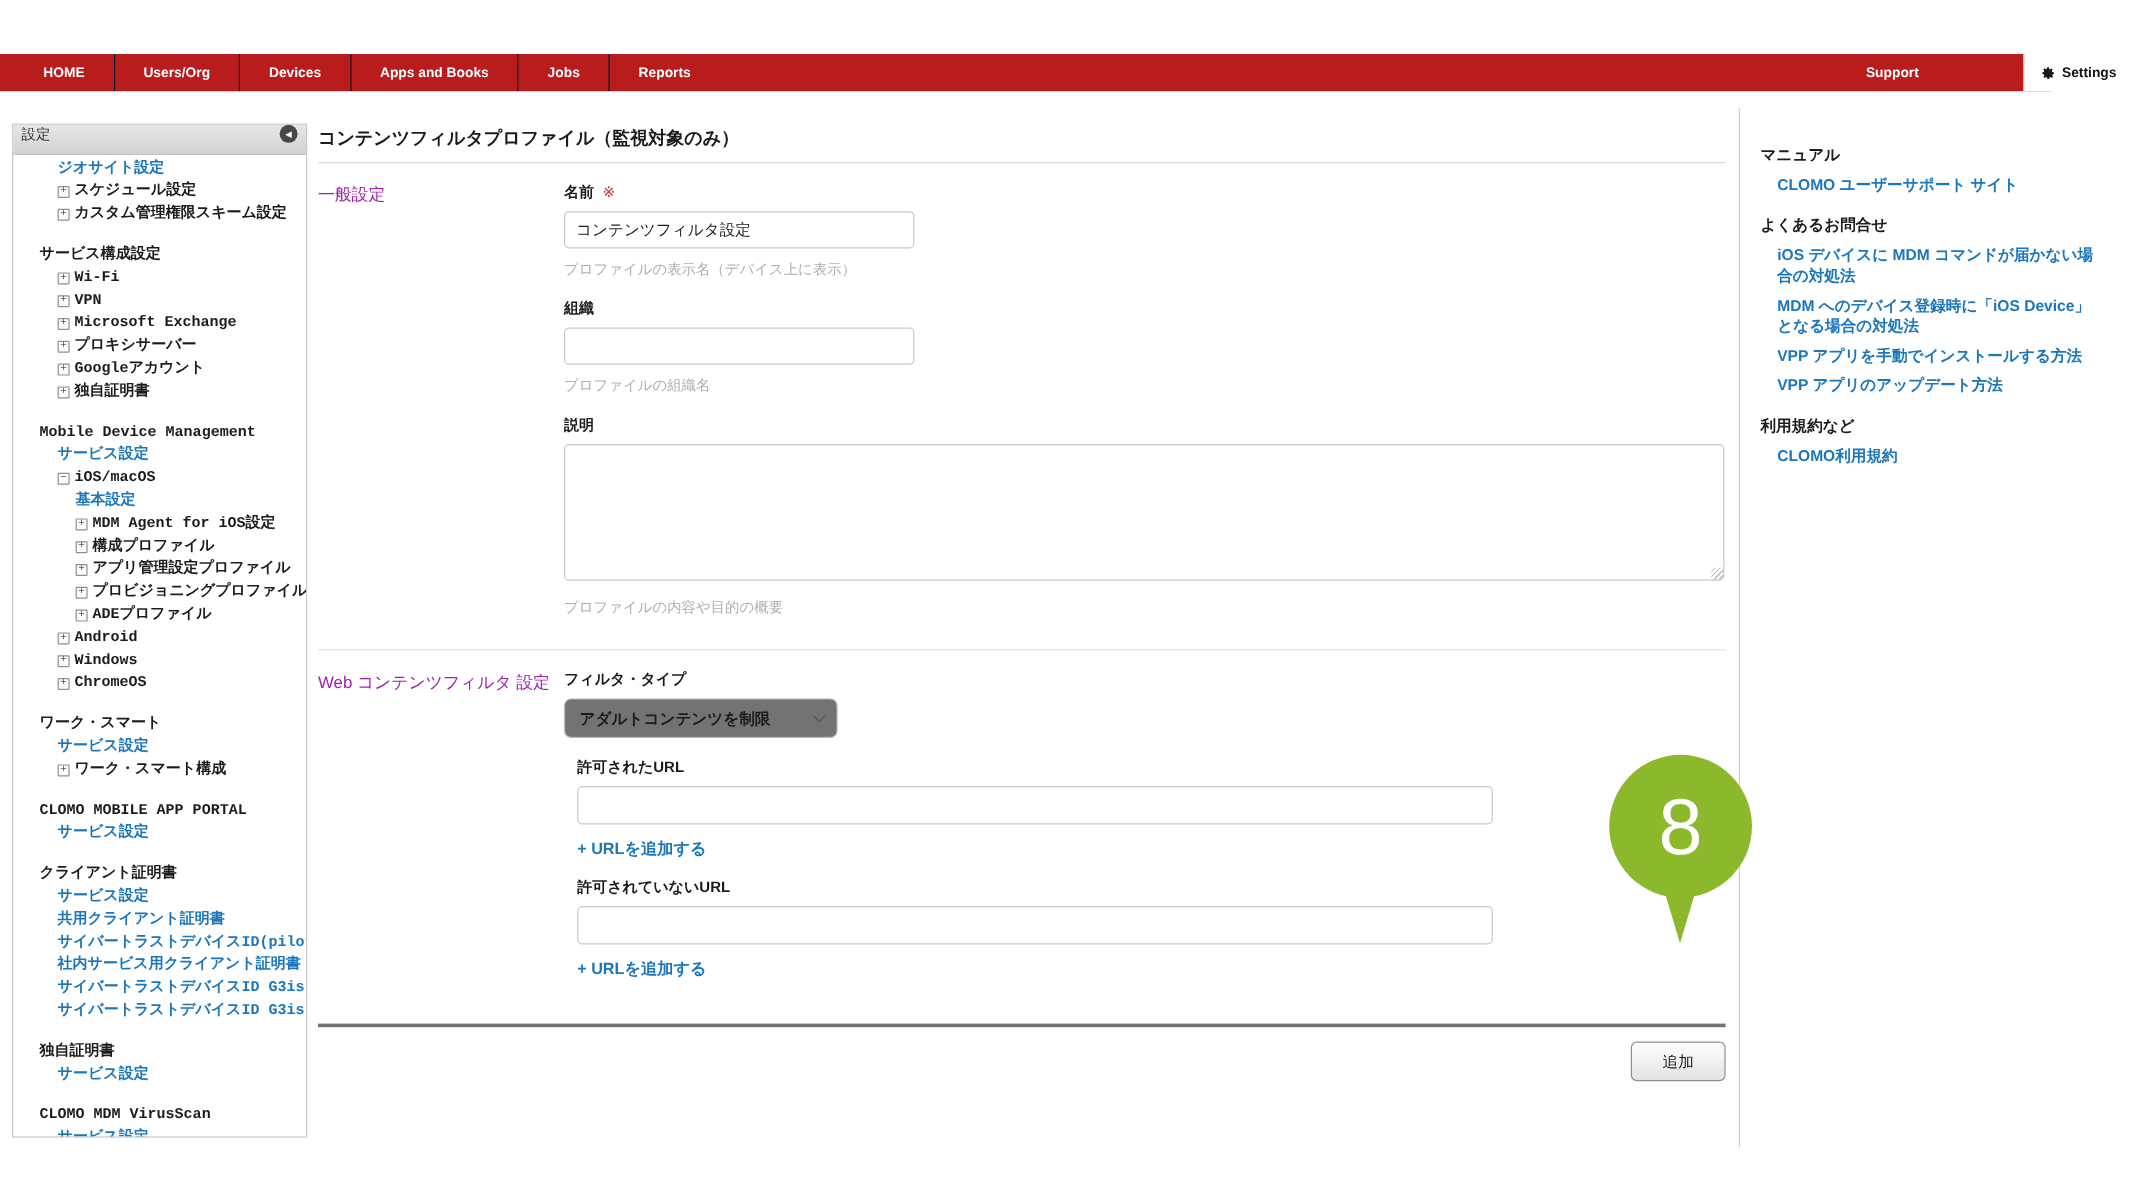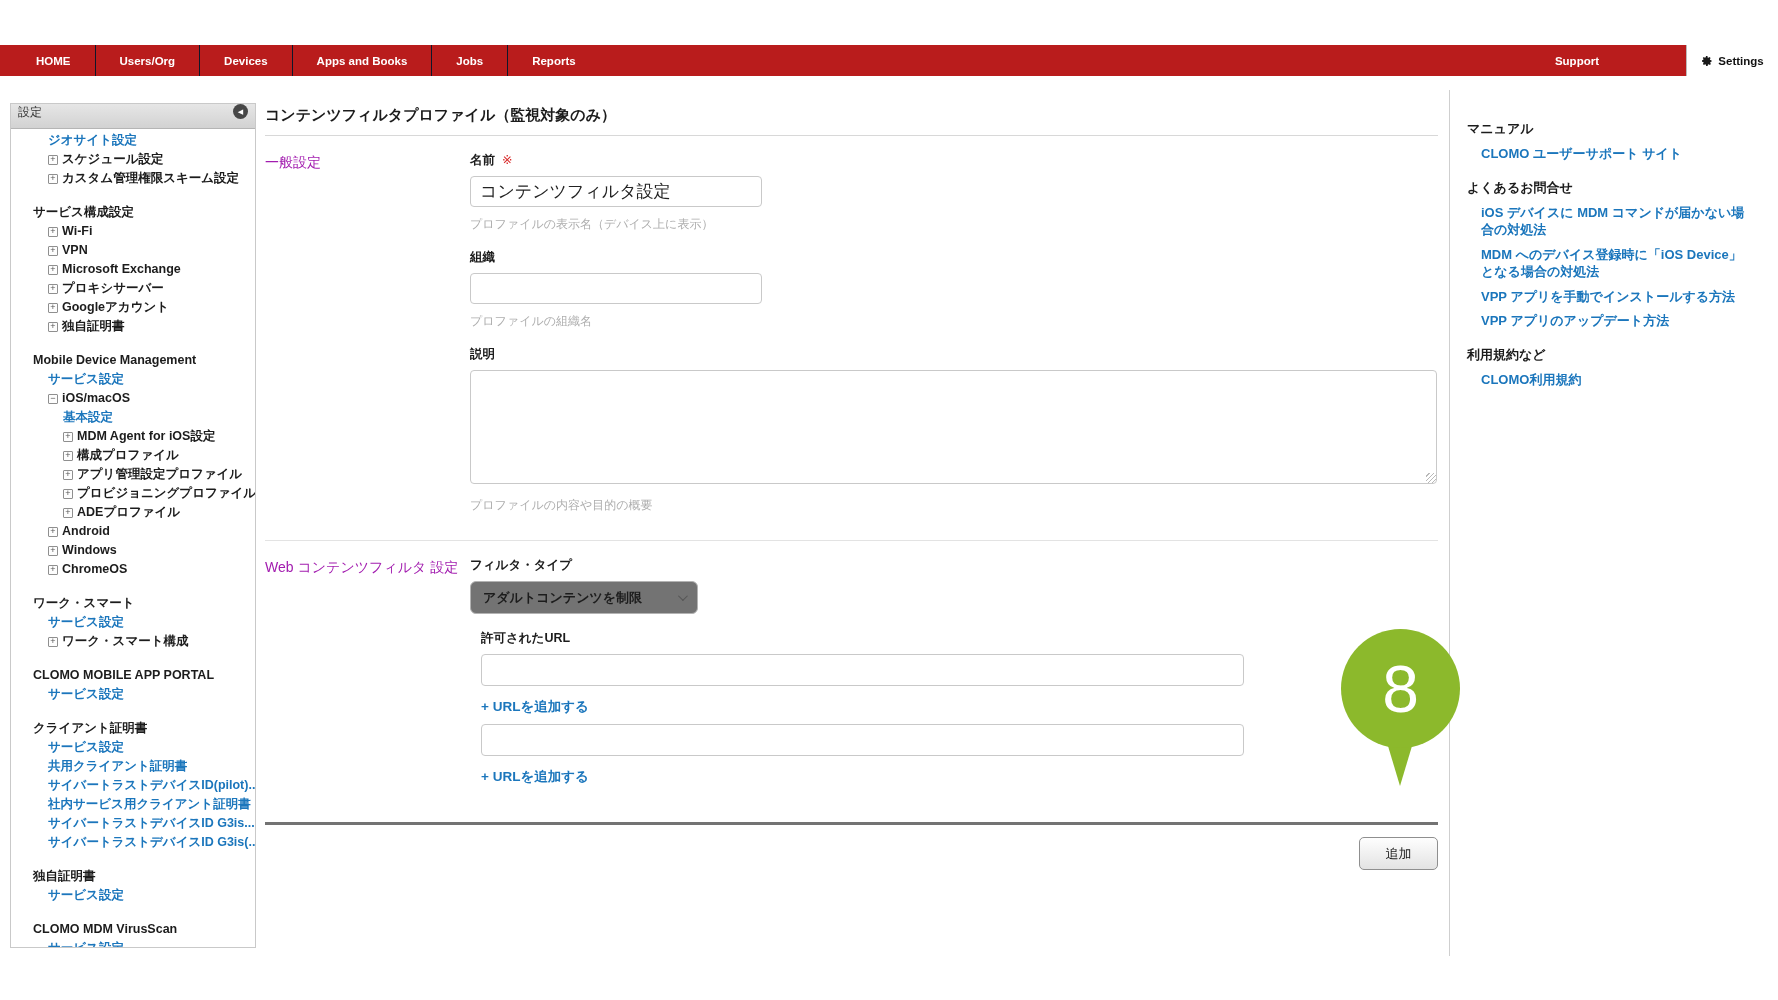--- a/index.html
+++ b/index.html
@@ -15,40 +15,40 @@
   .nav-support { position:absolute; right:110px; top:0; height:31px; display:flex; align-items:center; color:#fff; font-size:11.5px; font-weight:bold; cursor:pointer; }
   .settings-tab { position:absolute; right:0; top:45px; width:92px; height:31px; background:#fff; border-left:1px solid #bbb;
     display:flex; align-items:center; justify-content:center; gap:5px; font-size:11.5px; font-weight:bold; color:#111; cursor:pointer; }
 
   
   .sidebar { position:absolute; left:10px; top:103px; width:246px; height:845px; background:#fff; border:1px solid #c9c9c9; overflow:hidden; }
   .sb-header { position:relative; z-index:2; height:25px; background:linear-gradient(#e6e6e6,#d2d2d2); border-bottom:1px solid #b5b5b5;
     display:flex; align-items:flex-start; padding:0 7px; font-size:12px; color:#333; }
   .sb-collapse { margin-left:auto; width:15px; height:15px; border-radius:50%; background:#474747; color:#fff;
     display:flex; align-items:center; justify-content:center; font-size:7px; cursor:pointer; }
-  .sb-list { position:relative; z-index:1; margin-top:-4px; padding:6px 0 10px; font-size:12.5px; line-height:19px; font-weight:bold; }
+  .sb-list { position:relative; z-index:1; margin-top:-4px; padding:6px 0 10px; font-size:12.5px; line-height:19px; font-weight:bold;font-family:Liberation Mono, monospace; }
   .sb-row { display:flex; align-items:center; white-space:nowrap; cursor:pointer; }
   .sb-row.ind0 { padding-left:22px; }
   .sb-row.ind1 { padding-left:37px; }
   .sb-row.ind2 { padding-left:52px; }
   .sb-header-row { margin-top:15px; color:#1c1c1c; cursor:default; }
   .sb-plain { color:#1c1c1c; }
   .sb-link { color:#1b76bc; }
   .box-icon { flex:0 0 auto; width:10px; height:10px; border:1px solid #8f8f8f; border-radius:1px; background:#fdfdfd; color:#555;
     display:inline-flex; align-items:center; justify-content:center; font-size:9px; line-height:1; font-weight:normal; margin-right:4px; }
 
   
   .main { position:absolute; left:265px; top:106px; width:1173px; }
   .page-title { font-size:15px; font-weight:bold; color:#1b1b1b; padding-bottom:10px; border-bottom:1px solid #d8d8d8; }
   .form-row { display:flex; }
   .col-label { flex:0 0 205px; color:#a21caf; font-size:14px; padding-top:18px; }
   .col-fields { flex:1; }
   .fld-label { font-size:12.5px; font-weight:bold; color:#1c1c1c; margin:16px 0 7px; }
   .req { color:#d92b2b; margin-left:7px; font-weight:normal; }
-  .tinput { width:292px; height:31px; border:1px solid #c9c9c9; border-radius:4px; padding:0 9px; font-size:17px; color:#222;
+  .tinput { width:292px; height:31px; border:1px solid #c9c9c9; border-radius:4px; padding:0 9px; font-size:13px; color:#222;
     font-family:"Liberation Sans","DejaVu Sans",sans-serif; outline:none; background:#fff; }
   .helper { color:#aeaeae; font-size:12px; margin:9px 0 6px; }
   .desc-area { width:967px; height:114px; border:1px solid #c9c9c9; border-radius:4px; padding:6px 9px; font-size:13px; resize:none;
     font-family:"Liberation Sans","DejaVu Sans",sans-serif; outline:none; position:relative;
     background:
       repeating-linear-gradient(135deg, transparent 0 2px, #b9b9b9 2px 3px) no-repeat right bottom / 10px 10px,
       #fff; }
   .sec-divider { border:none; border-top:1px solid #e3e3e3; margin:20px 0 0; }
   .select-box { width:228px; height:33px; border:1px solid #b3b3b3; border-radius:6px; background:#737373; display:flex; align-items:center;
     justify-content:space-between; padding:0 12px; font-size:13px; color:#1c1c1c; font-weight:bold; cursor:pointer; margin-bottom:4px; }
@@ -271,20 +271,21 @@
         <div class="select-box">
           <span>アダルトコンテンツを制限</span>
           <span class="chev"></span>
         </div>
 
         <div class="indented">
           <div class="fld-label">許可されたURL</div>
           <input class="url-input" type="text" value="" style="">
           <div><span class="add-url-link">+ URLを追加する</span></div>
 
+          <div class="fld-label" style="margin-top:6px;">許可されていないURL</div>
           <input class="url-input" type="text" value="" style="">
           <div><span class="add-url-link">+ URLを追加する</span></div>
         </div>
       </div>
     </div>
 
     <div class="btn-row">
       <button class="add-button">追加</button>
     </div>
   </div>

